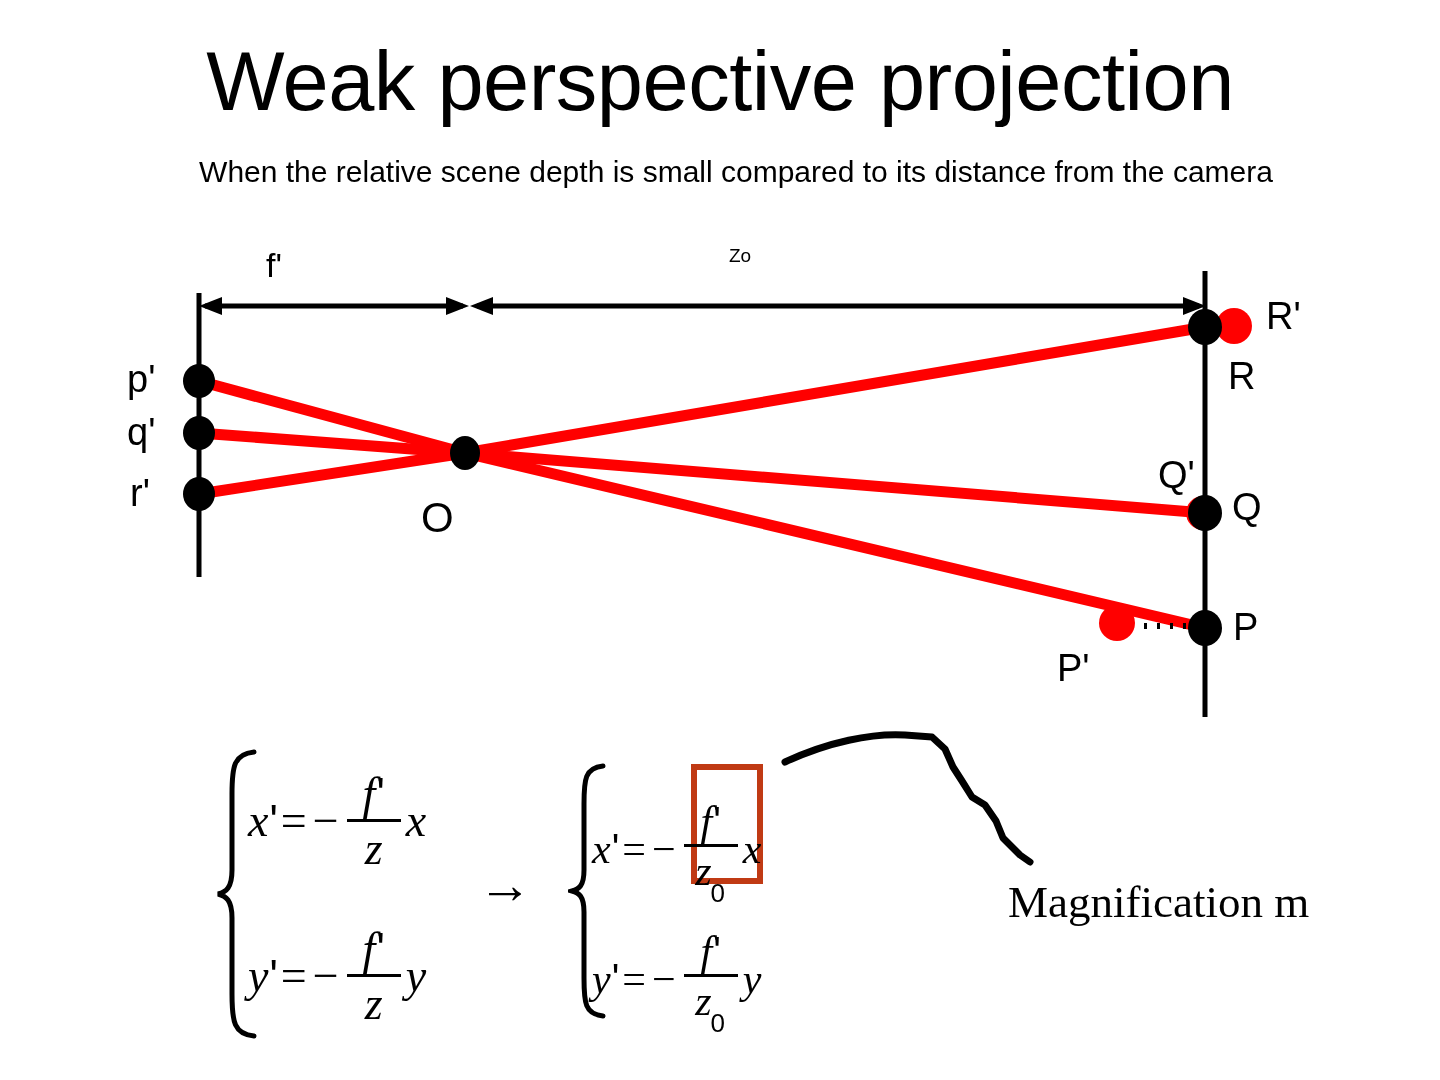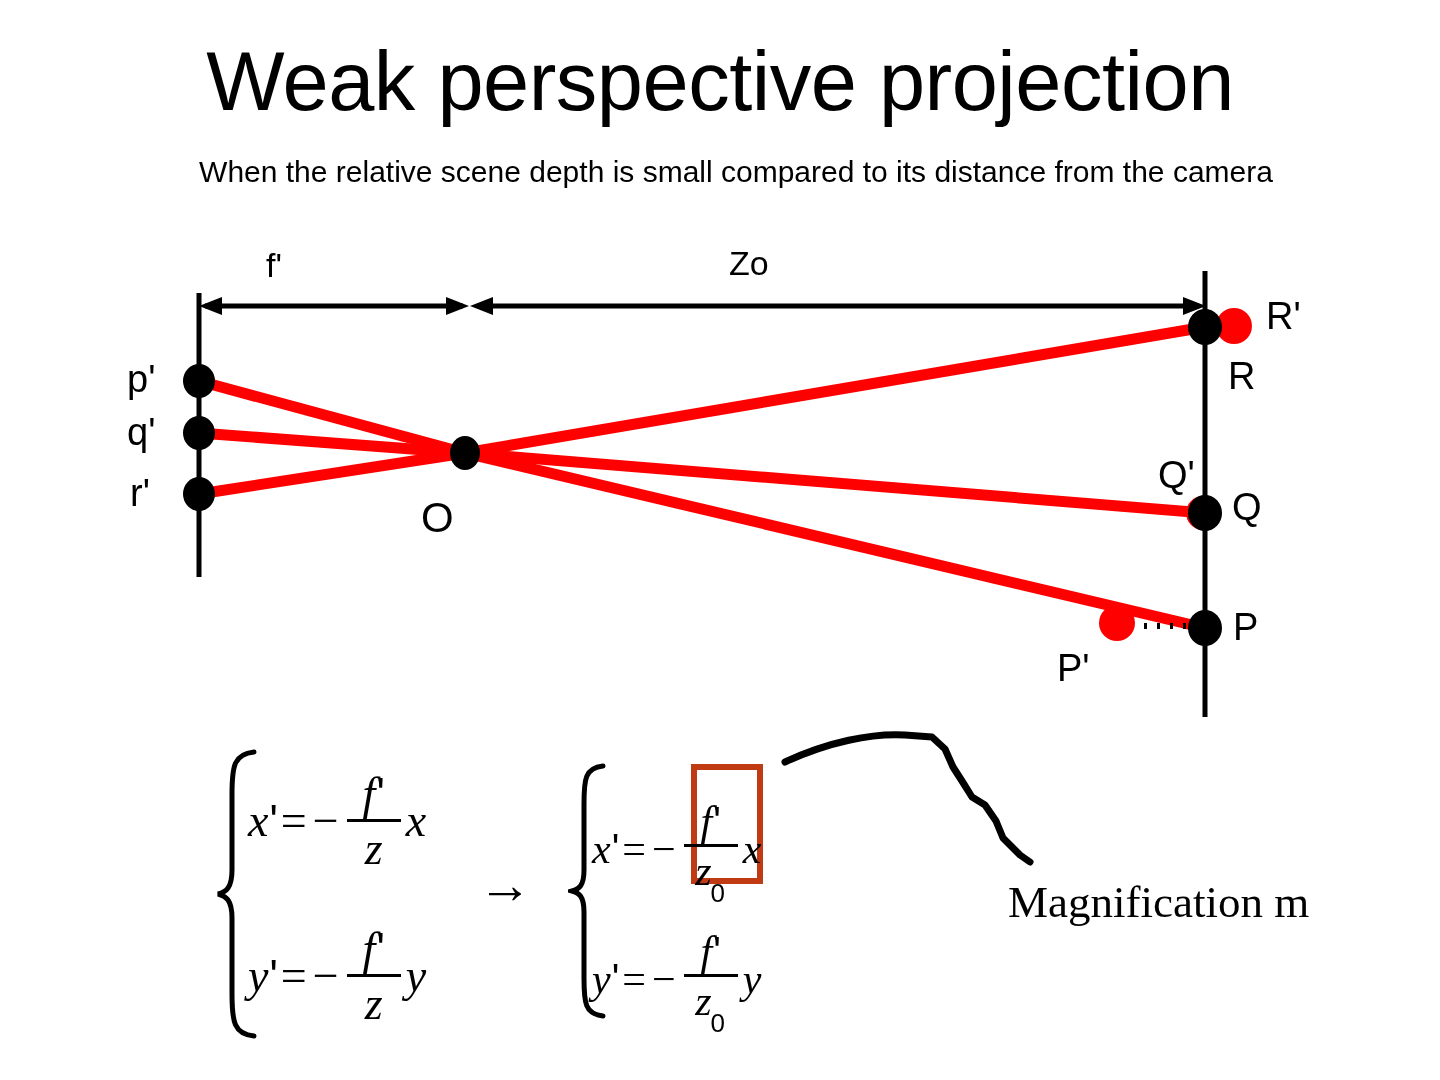--- a/index.html
+++ b/index.html
@@ -63,21 +63,21 @@
   
   .dlabel {
     position: absolute;
     font-family: "Liberation Sans", sans-serif;
     font-weight: 400;
     color: #000;
     white-space: nowrap;
     line-height: 1;
   }
   .lbl-fprime { left: 266px; top: 248px; font-size: 34px; }
-  .lbl-zo     { left: 729px; top: 246px; font-size: 34px; }
+  .lbl-zo     { left: 729px; top: 246px; font-size: 19px; }
   .lbl-pp     { left: 127px; top: 360px; font-size: 38px; }
   .lbl-qp     { left: 127px; top: 413px; font-size: 38px; }
   .lbl-rp     { left: 130px; top: 474px; font-size: 38px; }
   .lbl-O      { left: 421px; top: 497px; font-size: 42px; }
   .lbl-Rp     { left: 1266px; top: 297px; font-size: 38px; }
   .lbl-R      { left: 1228px; top: 357px; font-size: 38px; }
   .lbl-Qp     { left: 1158px; top: 456px; font-size: 38px; }
   .lbl-Q      { left: 1232px; top: 488px; font-size: 38px; }
   .lbl-P      { left: 1233px; top: 608px; font-size: 38px; }
   .lbl-Pp     { left: 1057px; top: 649px; font-size: 38px; }

